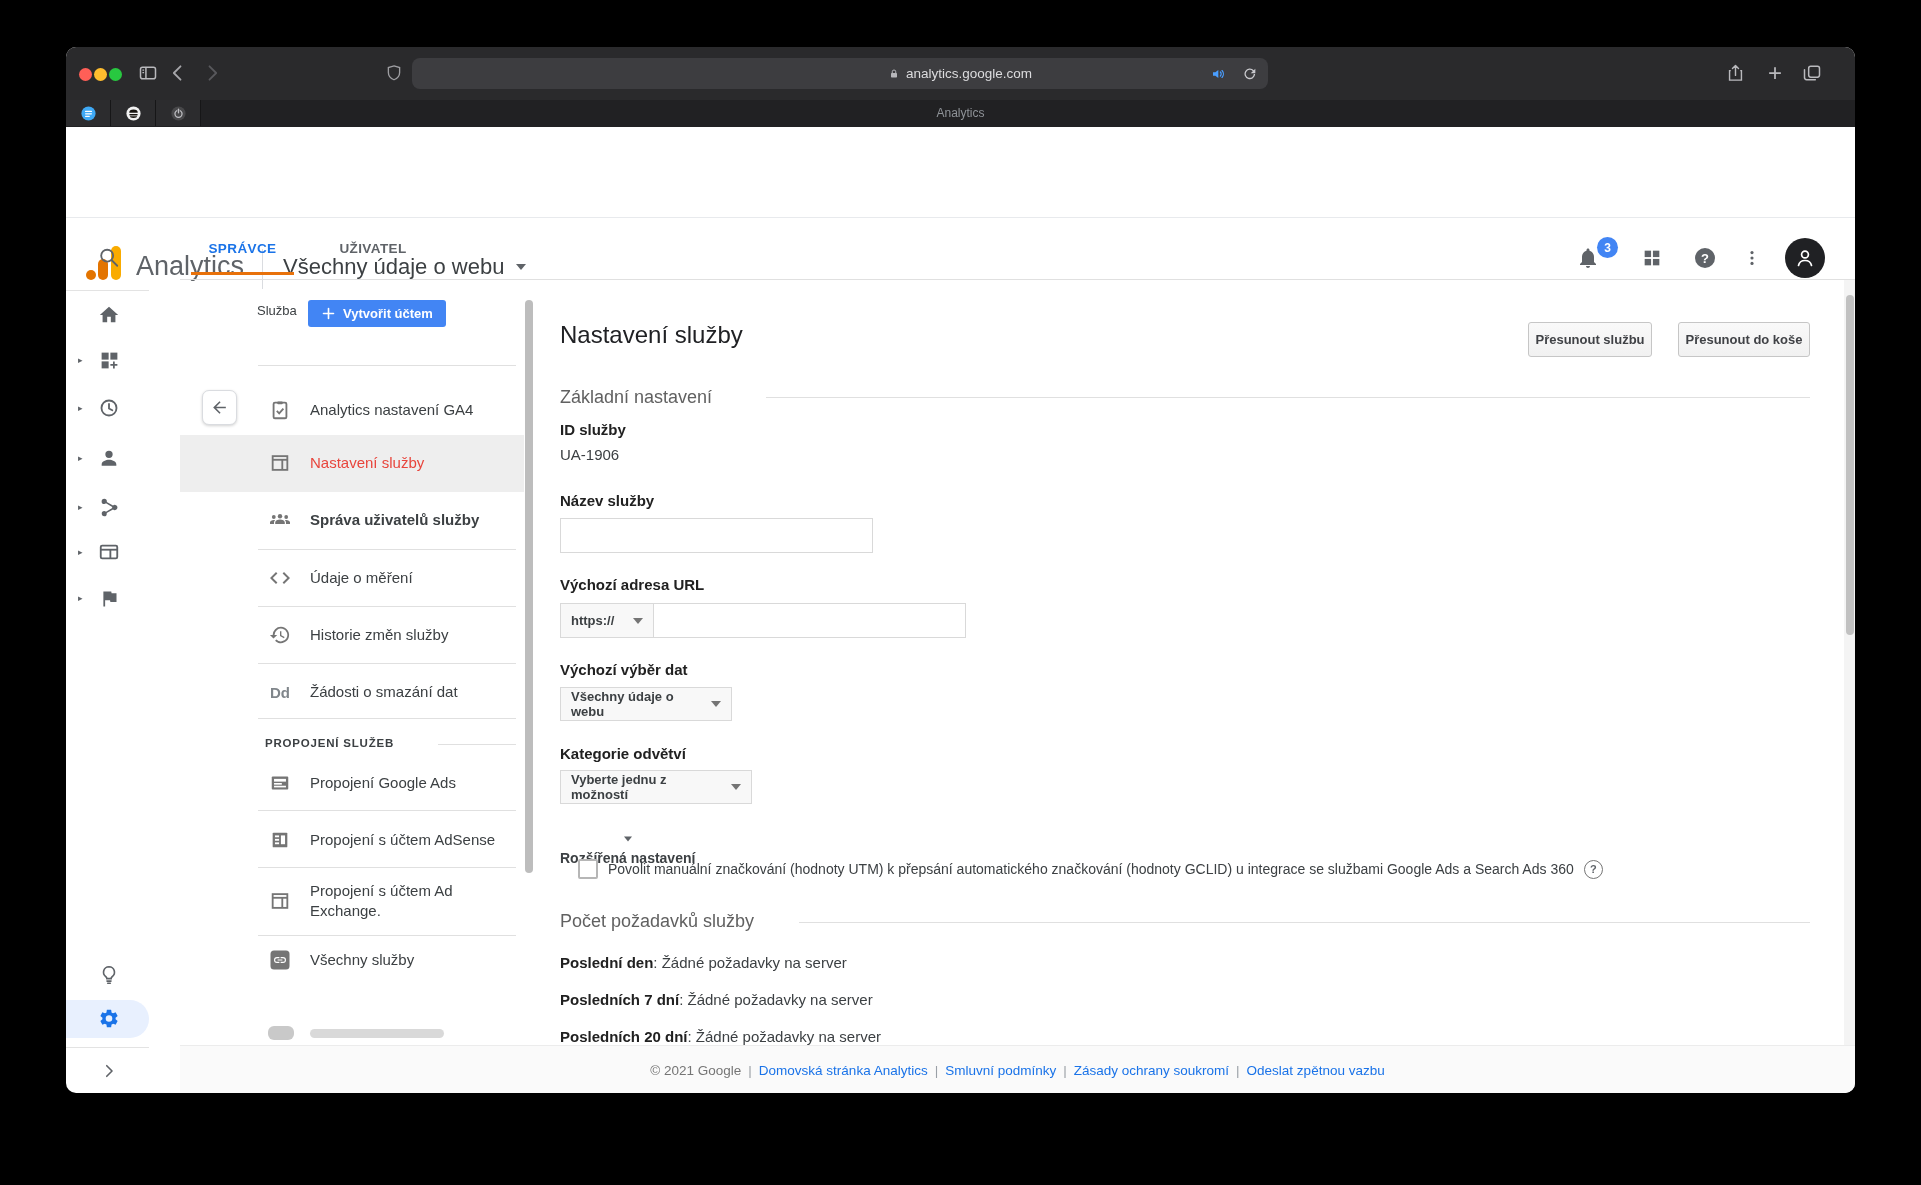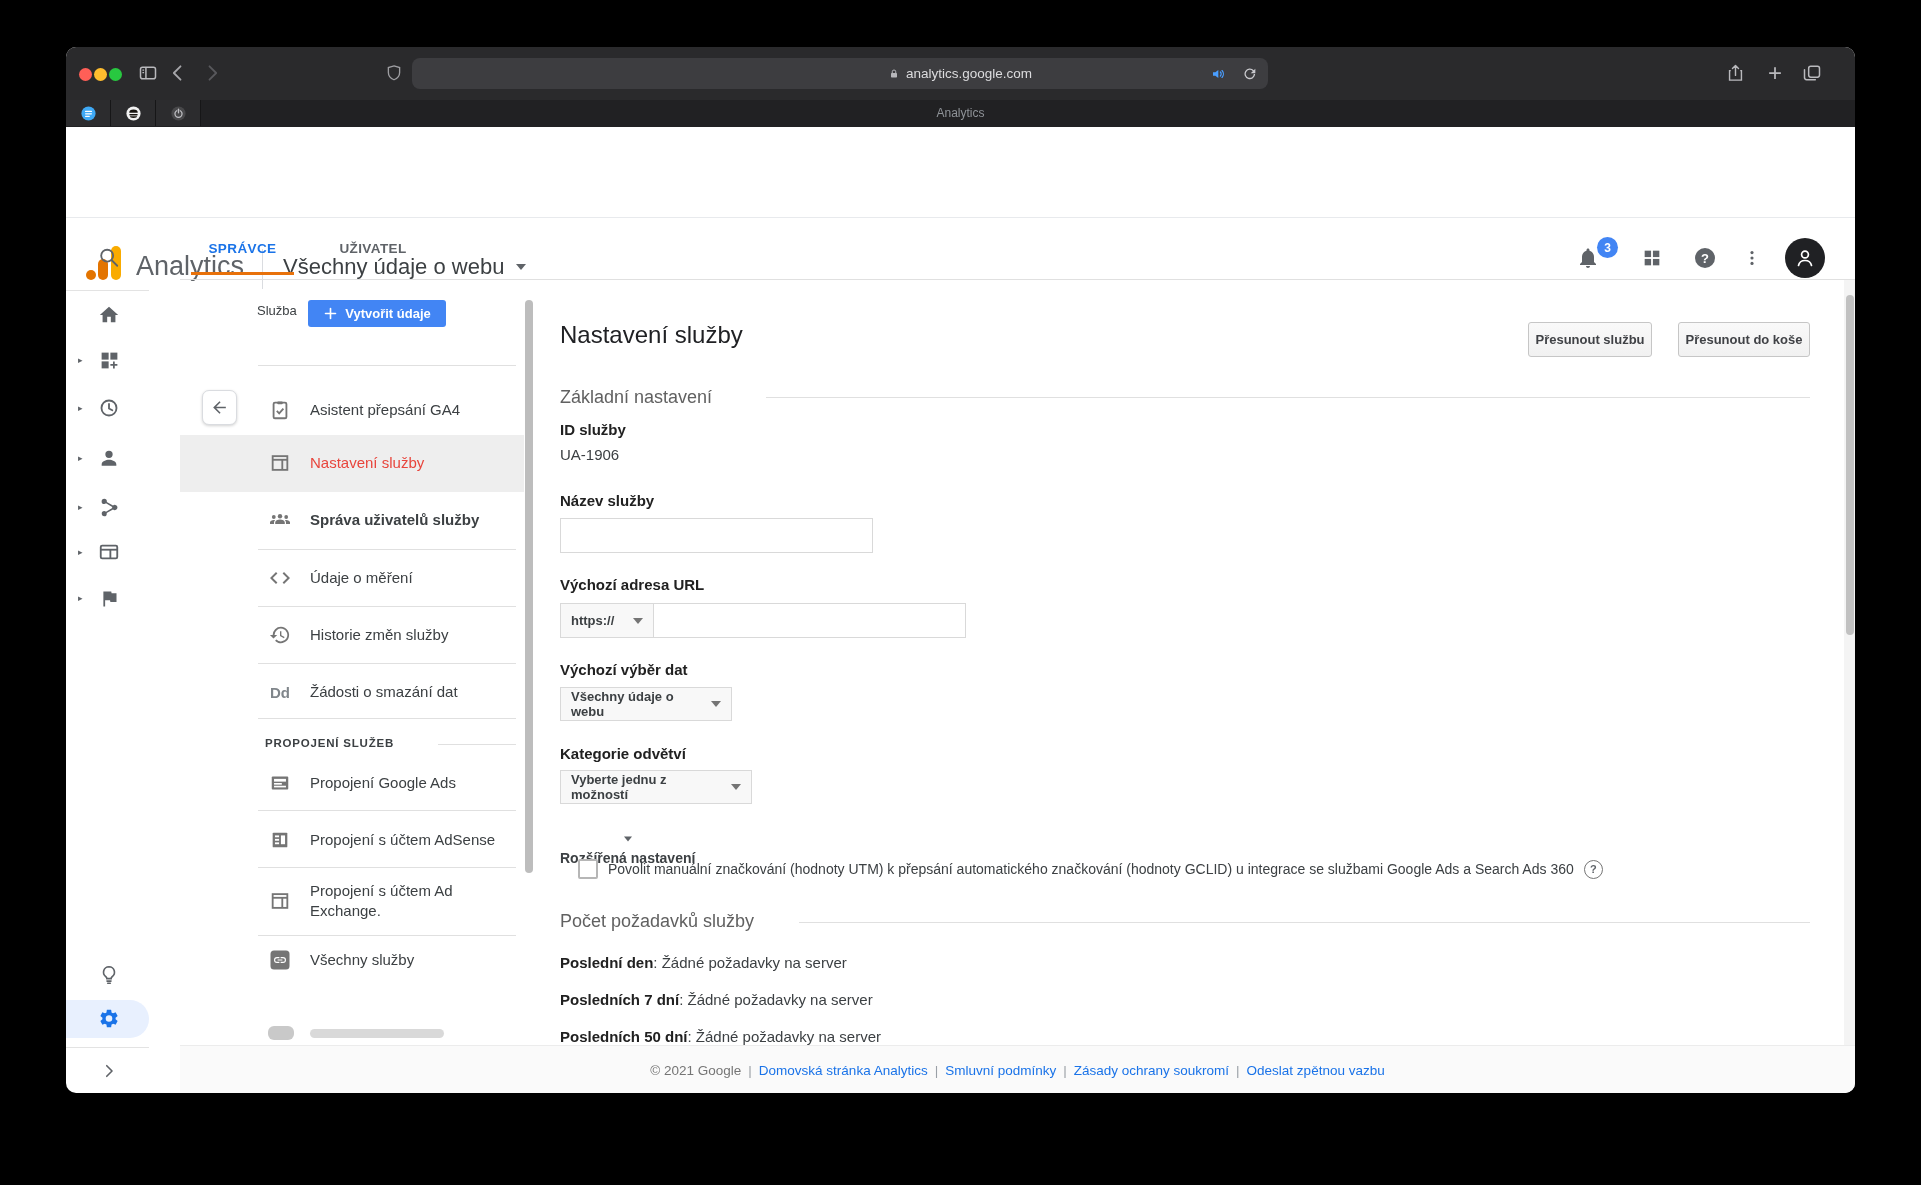--- a/index.html
+++ b/index.html
@@ -322,40 +322,40 @@
           <path d="M9 5l7 7-7 7" fill="none" stroke="#5f6368" stroke-width="2.2" stroke-linecap="round" stroke-linejoin="round"></path>
         </svg>
       </span>
   </div>
 
   <span class="col-label">Služba</span>
   <div class="create-btn">
     <svg width="15" height="15" viewBox="0 0 24 24">
         <path d="M12 4v16M4 12h16" stroke="#fff" stroke-width="2.6" stroke-linecap="round"></path>
       </svg>
-    <span>Vytvořit údaje</span>
+    <span>Vytvořit účtem</span>
   </div>
   <div class="menu-div" style="top:318px"></div>
 
   <div class="back-fab">
     <svg width="19" height="19" viewBox="0 0 24 24">
         <path d="M20 11H7.8l5.6-5.6L12 4l-8 8 8 8 1.4-1.4L7.8 13H20v-2z" fill="#5f6368"></path>
       </svg>
   </div>
 
   <div id="menu-items">
       <div class="menu-item" style="top: 334.5px;">
         <span class="mi-icon">
           <svg width="22" height="22" viewBox="0 0 24 24">
             <rect x="5" y="4" width="14" height="17" rx="1.5" fill="none" stroke="#757575" stroke-width="2"></rect>
             <rect x="9" y="2.6" width="6" height="3" rx="1" fill="#757575"></rect>
             <path d="M8.5 13l2.6 2.6 4.6-5.2" fill="none" stroke="#757575" stroke-width="2"></path>
           </svg>
         </span>
-        <span class="mi-label">Asistent přepsání GA4</span>
+        <span class="mi-label">Analytics nastavení GA4</span>
       </div>
       <div class="menu-item selected" style="top: 387.5px;">
         <span class="mi-icon">
           <svg width="22" height="22" viewBox="0 0 24 24">
             <rect x="4" y="4.5" width="16" height="15" fill="none" stroke="#757575" stroke-width="2"></rect>
             <line x1="4" y1="8.5" x2="20" y2="8.5" stroke="#757575" stroke-width="2"></line>
             <line x1="14.5" y1="8.5" x2="14.5" y2="19.5" stroke="#757575" stroke-width="2"></line>
           </svg>
         </span>
         <span class="mi-label">Nastavení služby</span>
@@ -498,21 +498,21 @@
     <span class="chk-label">Povolit manuální značkování (hodnoty UTM) k přepsání automatického značkování (hodnoty GCLID) u integrace se službami Google Ads a Search Ads 360</span>
     <span class="help-circ">?</span>
   </div>
 
   <span class="sec-title" style="top:864px">Počet požadavků služby</span>
   <div class="sec-rule" style="left:733px;top:875px;width:1011px"></div>
 
   <div id="stats">
       <div class="stat-row" style="top: 907px;"><b>Poslední den</b>: Žádné požadavky na server</div>
       <div class="stat-row" style="top: 944px;"><b>Posledních 7 dní</b>: Žádné požadavky na server</div>
-      <div class="stat-row" style="top: 981px;"><b>Posledních 50 dní</b>: Žádné požadavky na server</div>
+      <div class="stat-row" style="top: 981px;"><b>Posledních 20 dní</b>: Žádné požadavky na server</div>
     </div>
 
   <div style="position:absolute;right:0;top:233px;width:11px;height:765px;background:#f4f4f4"></div>
   <div class="scroll-thumb" style="left:1780px;top:248px;width:8px;height:340px"></div>
 
   <div class="ga-footer">
     <span id="footer-inner"><span>© 2021 Google</span><span class="fsep">|</span><a>Domovská stránka Analytics</a><span class="fsep">|</span><a>Smluvní podmínky</a><span class="fsep">|</span><a>Zásady ochrany soukromí</a><span class="fsep">|</span><a>Odeslat zpětnou vazbu</a></span>
   </div>
 
 </div>

